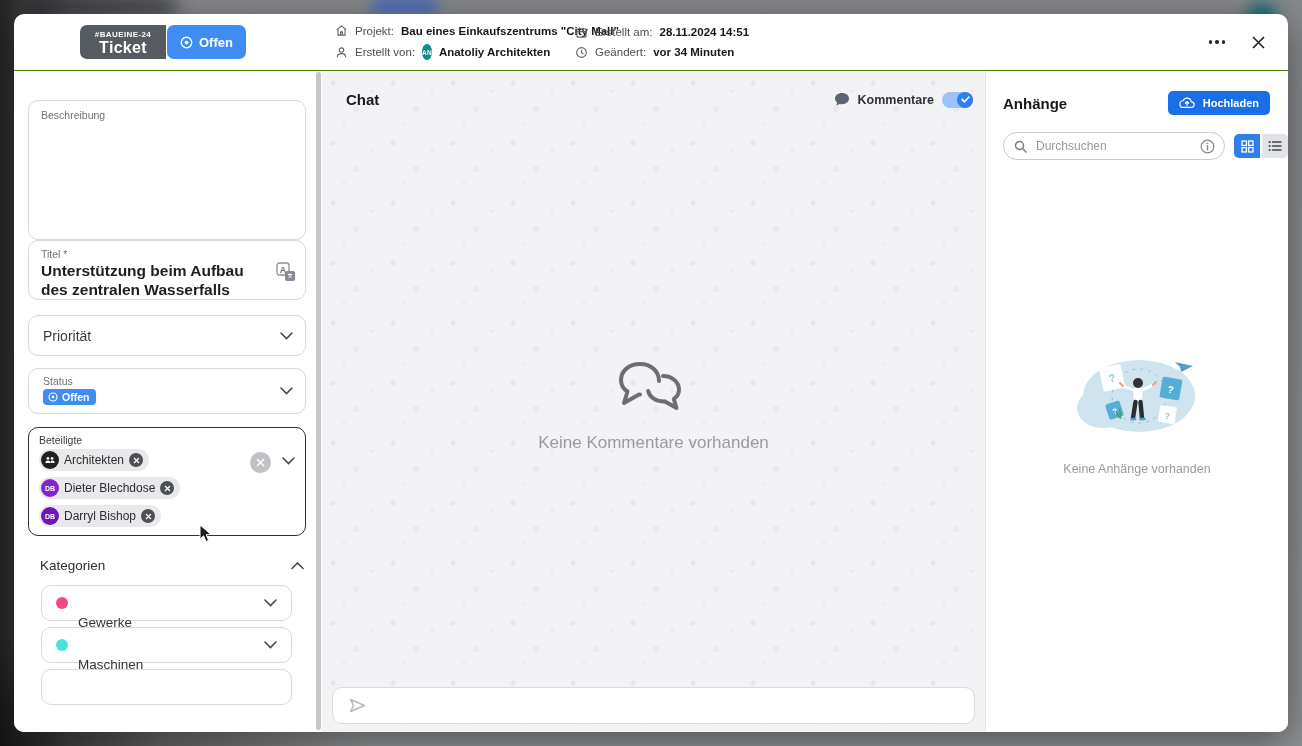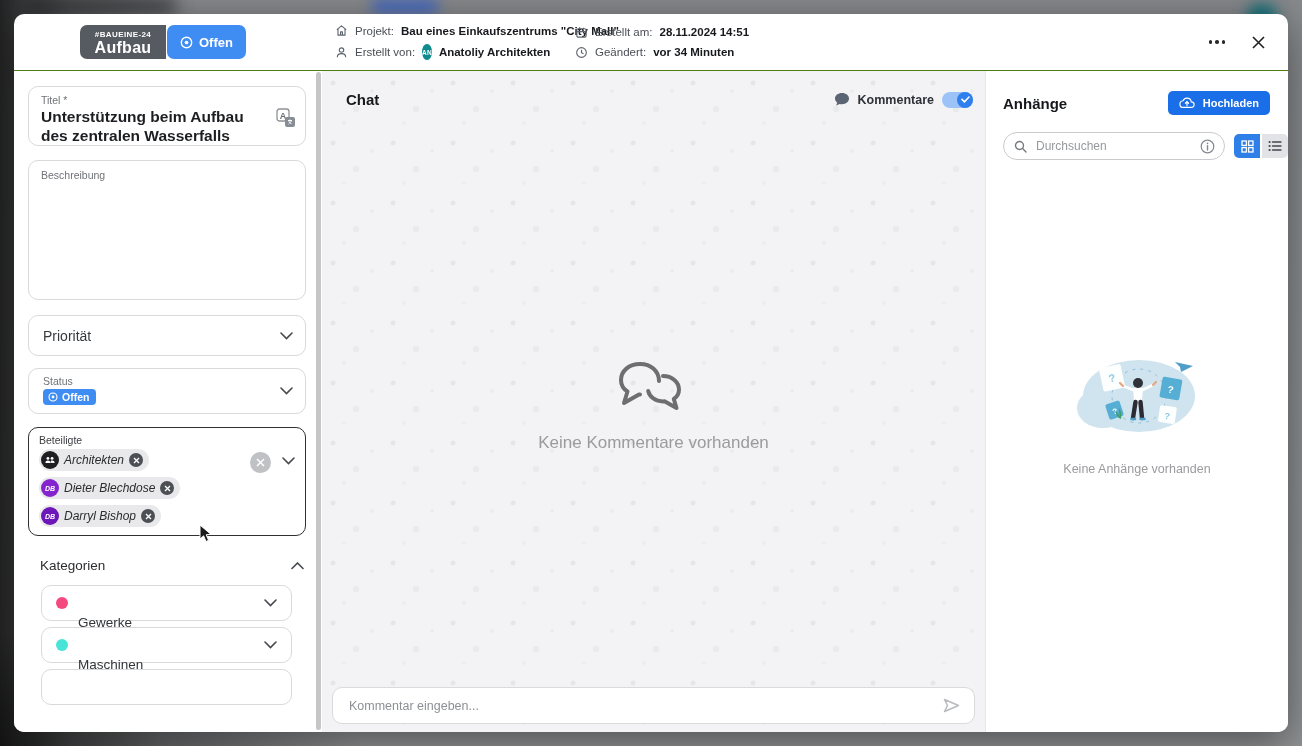--- a/index.html
+++ b/index.html
@@ -55,21 +55,21 @@
   .f-desc{height:140px;margin-top:14px;padding:8px 12px;}
   .f-select{height:41px;margin-top:15px;display:flex;align-items:center;padding:0 14px;cursor:pointer;}
   .f-select .ftext{font-size:14px;color:#36393d;flex:1;}
   .f-status{height:46px;margin-top:12px;padding:6px 14px 0;cursor:pointer;}
   .sbadge{display:inline-flex;align-items:center;gap:4px;background:#3f8cf3;color:#fff;font-size:10.5px;
     font-weight:bold;border-radius:4px;padding:2px 7px 2px 5px;margin-top:2px;}
   .f-status .chev,.f-select .chev{position:absolute;right:12px;top:50%;margin-top:-4px;}
   .f-date{height:42px;margin-top:12px;display:flex;align-items:center;padding:0 14px;cursor:pointer;}
   .f-date .ftext{font-size:14px;color:#36393d;flex:1;}
   .f-part{min-height:65px;margin-top:13px;border:1.5px solid #2e3033;padding:6px 58px 8px 10px;cursor:pointer;}
-  .chips{display:flex;flex-wrap:wrap;gap:6px;margin-top:3px;font-style:italic;}
+  .chips{display:flex;flex-wrap:wrap;gap:6px;margin-top:3px;}
   .chip{display:flex;align-items:center;gap:5px;background:#e9e9eb;border-radius:12px;height:22px;
     padding:0 6px 0 2px;font-size:12px;color:#2a2c2f;white-space:nowrap;}
   .cava{width:18px;height:18px;border-radius:50%;display:flex;align-items:center;justify-content:center;
     color:#fff;font-size:7px;font-weight:bold;}
   .cava.black{background:#1f1f22;}
   .cava.purple1{background:#8324cf;}
   .cava.purple2{background:#6d17b8;}
   .chip-x{width:14px;height:14px;border-radius:50%;background:#4c4f54;display:flex;align-items:center;
     justify-content:center;cursor:pointer;flex:0 0 14px;}
   .clear-all{position:absolute;right:34px;top:24px;width:21px;height:21px;border-radius:50%;
@@ -139,21 +139,21 @@
   <div class="blob blob-blue"></div>
   <div class="blob blob-teal"></div>
 </div>
 
 <div class="modal">
 
   <div class="mheader">
     <div class="ticket-group">
       <div class="tbadge">
         <div class="tid">#BAUEINE-24</div>
-        <div class="tword">Aufbau</div>
+        <div class="tword">Ticket</div>
       </div>
       <button class="tstatus">
         <span style="display:flex">
           <svg width="13" height="13" viewBox="0 0 14 14">
               <circle cx="7" cy="7" r="5.6" fill="none" stroke="#fff" stroke-width="1.5"></circle>
               <circle cx="7" cy="7" r="2" fill="#fff"></circle>
             </svg>
         </span>
         <span>Offen</span>
       </button>
@@ -215,35 +215,35 @@
       <span class="xclose">
         <svg width="15" height="15" viewBox="0 0 15 15">
             <path d="M2 2 L13 13 M13 2 L2 13" stroke="#222" stroke-width="1.6"></path>
           </svg>
       </span>
     </div>
   </div>
 
   <div class="left-panel">
 
+    <div class="fbox f-desc">
+      <span class="flabel">Beschreibung</span>
+    </div>
+
     <div class="fbox f-title">
       <span class="flabel">Titel *</span>
       <div class="fvalue">Unterstützung beim Aufbau des zentralen Wasserfalls</div>
       <span class="translate">
         <svg width="22" height="22" viewBox="0 0 22 22">
             <rect x="2" y="2" width="12" height="12" rx="2.5" fill="#fff" stroke="#8e9196" stroke-width="1.3"></rect>
             <text x="8" y="11.5" text-anchor="middle" font-size="9" font-family="Liberation Sans,sans-serif" fill="#6e7176" font-weight="bold">A</text>
             <rect x="10" y="10" width="10" height="10" rx="2" fill="#878d95"></rect>
             <path d="M13 13.5 H17 M15 13.5 V12.5 M13.6 17 C14.6 16 16.2 14.6 16.6 13.6 M16.4 17 C15.4 16 14.4 15 13.8 14.2" stroke="#fff" stroke-width="1" fill="none"></path>
           </svg>
       </span>
-    </div>
-
-    <div class="fbox f-desc">
-      <span class="flabel">Beschreibung</span>
     </div>
 
     <div class="fbox f-select">
       <span class="ftext">Priorität</span>
       <span class="chev">
         <svg width="13" height="8" viewBox="0 0 13 8">
             <path d="M1 1 L6.5 6.5 L12 1" fill="none" stroke="#45484d" stroke-width="1.6" stroke-linecap="round"></path>
           </svg>
       </span>
     </div>
@@ -379,21 +379,20 @@
       <span style="display:inline-flex">
         <svg width="74" height="56" viewBox="0 0 74 56">
           <path d="M42 22 C42 12 34 5 23 5 C12 5 4 12 4 21 C4 26 6.5 30 10.5 32.5 L7 44 L22 35.5 C22.3 35.5 22.7 35.5 23 35.5" fill="none" stroke="#6e6e71" stroke-width="4" stroke-linecap="round" stroke-linejoin="round"></path>
           <path d="M46 17 C55 17 62 23 62 30.5 C62 34.5 60 37.8 56.8 40 L59.5 49 L47.5 42.3 C47 42.4 46.5 42.4 46 42.4 C38.5 42.4 32.5 38 31.2 32" fill="none" stroke="#6e6e71" stroke-width="4" stroke-linecap="round" stroke-linejoin="round"></path>
         </svg>
       </span>
       <div class="txt">Keine Kommentare vorhanden</div>
     </div>
 
     <div class="comment-bar">
-      <input type="text" placeholder="Kommentar eingeben..." style="">
       <span class="sendbtn">
         <svg width="17" height="15" viewBox="0 0 17 15">
             <path d="M1.5 1.5 L15.5 7.5 L1.5 13.5 L4.5 7.5 Z" fill="none" stroke="#b8babd" stroke-width="1.5" stroke-linejoin="round"></path>
           </svg>
       </span>
     </div>
   </div>
 
   <div class="rpanel">
     <div class="rtop">

